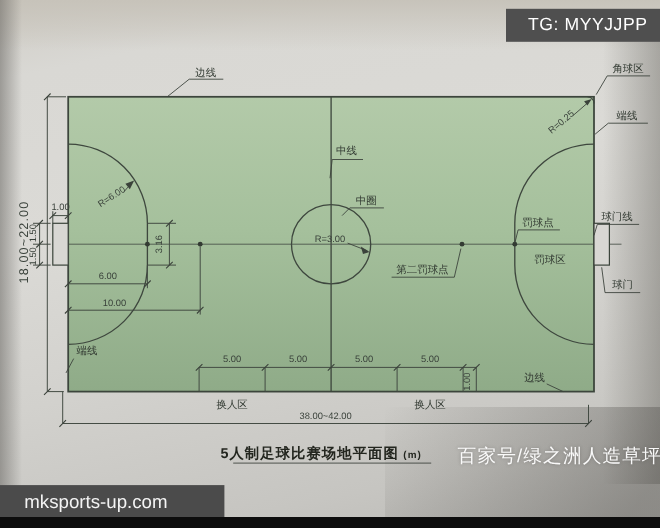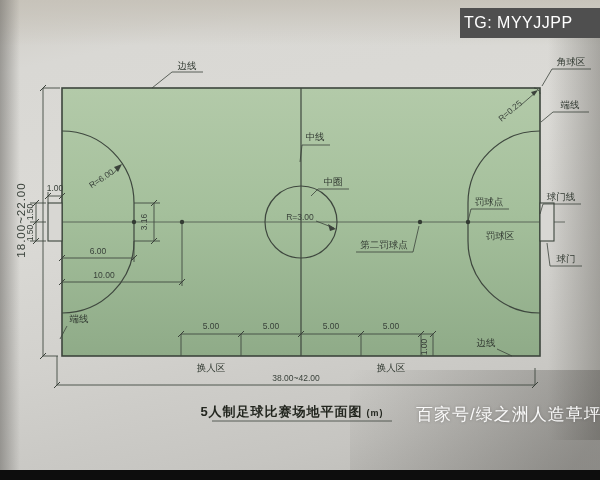--- a/index.html
+++ b/index.html
@@ -16,21 +16,21 @@
   .shade-br{position:absolute;left:350px;top:370px;width:250px;height:105px;
         background:linear-gradient(125deg,rgba(90,88,84,0) 0%,rgba(82,80,76,0.45) 90%);}
   svg{position:absolute;left:0;top:0;}
   .lbl{fill:#323a32;font-size:9.5px;}
   .dimtxt{fill:#39413a;font-size:8.5px;}
   .bigdim{fill:#39413a;font-size:11.5px;letter-spacing:1px;}
   .titletxt{fill:#23261f;font-size:13px;font-weight:bold;letter-spacing:1px;}
   .unittxt{font-size:9px;font-weight:bold;}
   .wm-tg{position:absolute;left:460px;top:8px;width:140px;height:30px;
         background:#4f4f4f;color:#fff;font-size:16px;display:flex;align-items:center;
-        padding-left:4px;box-sizing:border-box;letter-spacing:0.5px;}
+        padding-left:20px;box-sizing:border-box;letter-spacing:0.5px;}
   .wm-site{position:absolute;left:0;top:441px;width:204px;height:31px;
         background:#4b4b4b;color:#f4f4f4;font-size:17px;display:flex;align-items:center;
         padding-left:22px;box-sizing:border-box;}
   .wm-source{position:absolute;left:416px;top:403px;color:rgba(255,255,255,0.95);
         font-size:17px;letter-spacing:1px;text-shadow:0 0 3px rgba(60,58,55,0.4);white-space:nowrap;}
   .bottom-bar{position:absolute;left:0;top:470px;width:100%;height:10px;background:#0d0d0d;}
 </style>
 </head>
 <body>
 
@@ -138,14 +138,17 @@
     <text class="lbl" x="391" y="371" text-anchor="middle">换人区</text>
     <text class="dimtxt" x="296" y="381" text-anchor="middle" font-size="10">38.00~42.00</text>
 
     <text class="titletxt" x="292" y="416" text-anchor="middle"><tspan>5人制足球比赛场地平面图</tspan><tspan class="unittxt" dx="4">(m)</tspan></text>
   </svg>
 
   <div class="wm-tg">
     <span>TG: MYYJJPP</span>
   </div>
   <div class="wm-source">百家号/绿之洲人造草坪</div>
+  <div class="wm-site">
+    <span>mksports-up.com</span>
+  </div>
   <div class="bottom-bar"></div>
 </div>
 
 </body></html>

